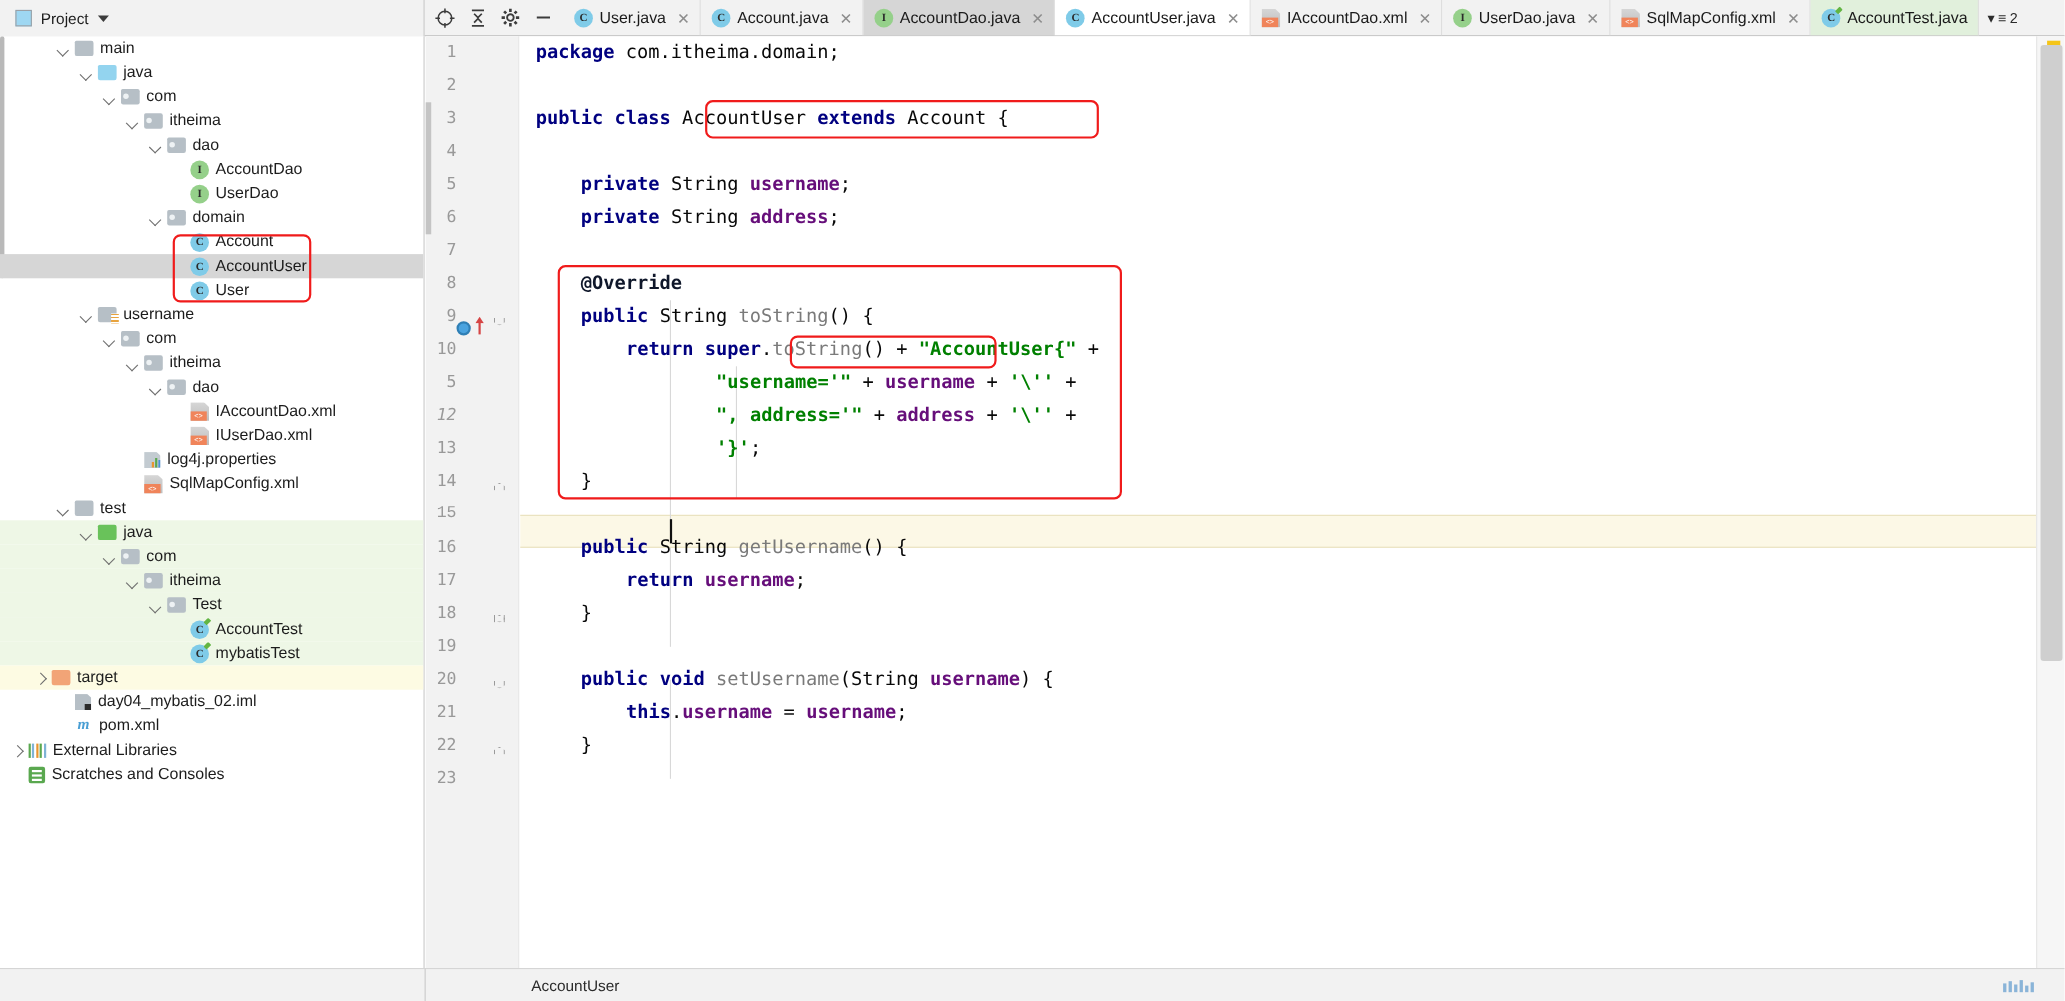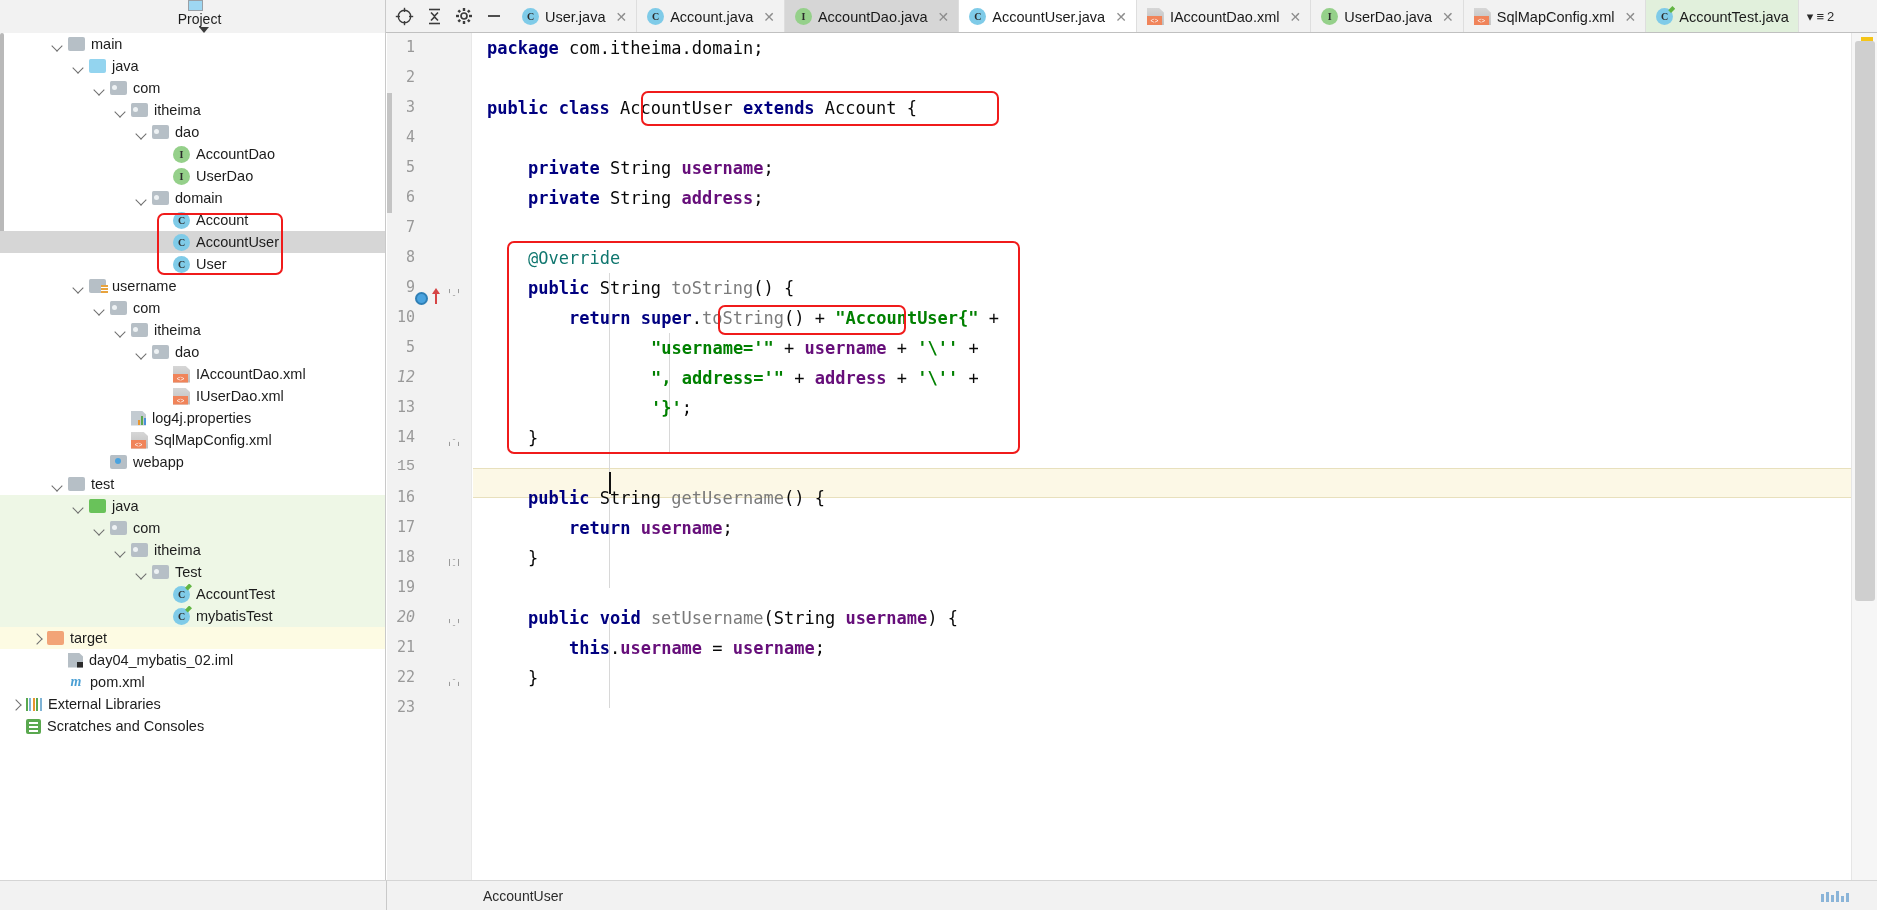--- a/index.html
+++ b/index.html
@@ -16,21 +16,20 @@
     position: absolute; left: 0; top: 0; width: 1877px; height: 33px;
     background: #f2f2f2;
     border-bottom: 1px solid #c0c0c0;
     display: flex; align-items: stretch;
   }
   .proj-panel-head {
     width: 386px; min-width: 386px; height: 33px;
     display: flex; align-items: center; padding-left: 14px;
     background: #f2f2f2;
     border-right: 1px solid #c9c9c9;
-    flex-direction: column;
   }
   .proj-sq {
     width: 15px; height: 15px; border: 1px solid #9aa0a6;
     background: #9ed7f2; margin-right: 8px;
   }
   .proj-label { font-size: 14px; color: #1d1d1d; }
   .caret-dn {
     width: 0; height: 0; margin-left: 8px;
     border-left: 5px solid transparent; border-right: 5px solid transparent;
     border-top: 6px solid #3c3c3c;
@@ -259,21 +258,21 @@
     padding-left: 14px;
   }
   .hl-line { position: absolute; left: -86px; right: -26px; height: 30px; background: #fcf8e6; }
   .hl-line.b { border-top: 1px solid #e8e0bd; border-bottom: 1px solid #e8e0bd; }
   .caret {
     position: absolute; width: 2px; height: 22px; background: #111; top: 4px;
   }
   .kw   { color: #000080; font-weight: bold; }
   .str  { color: #008000; font-weight: bold; }
   .fld2 { color: #660e7a; font-weight: bold; }
-  .ann  { color: #0f766e; }
+  .ann  { color: #0f172a; font-weight: bold; }
   .mth  { color: #7a7a7a; }
   .plain{ color: #080808; }
   .indentguide {
     position: absolute; width: 1px; background: #d8d8d8;
   }
 
   
   .rightbar {
     position: absolute; right: 0; top: 0; width: 26px; bottom: 30px;
     background: #f6f6f6; border-left: 1px solid #e6e6e6;
@@ -530,26 +529,20 @@
           <span style="width:115px;flex:0 0 auto"></span>
           <span class="arrow"></span>
           <span class="ic-props"></span>
           <span class="lbl">log4j.properties</span>
         </div>
         <div class="row">
           <span style="width:115px;flex:0 0 auto"></span>
           <span class="arrow"></span>
           <span class="ic-xml" style="margin-right:6px"></span>
           <span class="lbl">SqlMapConfig.xml</span>
-        </div>
-        <div class="row">
-          <span style="width:94px;flex:0 0 auto"></span>
-          <span class="arrow"></span>
-          <span class="fld web"></span>
-          <span class="lbl">webapp</span>
         </div>
         <div class="row">
           <span style="width:52px;flex:0 0 auto"></span>
           <span class="arrow dn"></span>
           <span class="fld grey"></span>
           <span class="lbl">test</span>
         </div>
         <div class="row bg-green">
           <span style="width:73px;flex:0 0 auto"></span>
           <span class="arrow dn"></span>
@@ -641,21 +634,21 @@
           <div class="lnum" style="top: 275px;">10</div>
           <div class="lnum" style="top: 305px;">5</div>
           <div class="lnum" style="top: 335px; font-style: italic;">12</div>
           <div class="lnum" style="top: 365px;">13</div>
           <div class="lnum" style="top: 395px;">14</div>
           <div class="lnum" style="top: 425px; font-family: Liberation Mono, monospace;">15</div>
           <div class="lnum" style="top: 455px;">16</div>
           <div class="lnum" style="top: 485px;">17</div>
           <div class="lnum" style="top: 515px;">18</div>
           <div class="lnum" style="top: 545px;">19</div>
-          <div class="lnum" style="top: 575px; font-style: italic;">20</div>
+          <div class="lnum" style="top: 575px;">20</div>
           <div class="lnum" style="top: 605px;">21</div>
           <div class="lnum" style="top: 635px;">22</div>
           <div class="lnum" style="top: 665px;">23</div>
         </div>
       <div class="ovr-ico" style="top:259px;"></div>
       <div class="ovr-arrow" style="top:255px;"></div>
       <div class="fold arr" style="top:256px;"></div>
       <div class="fold arr-up" style="top:406px;"></div>
       <div class="fold arr" style="top:526px;"></div>
       <div class="fold arr-up" style="top:526px;"></div>

